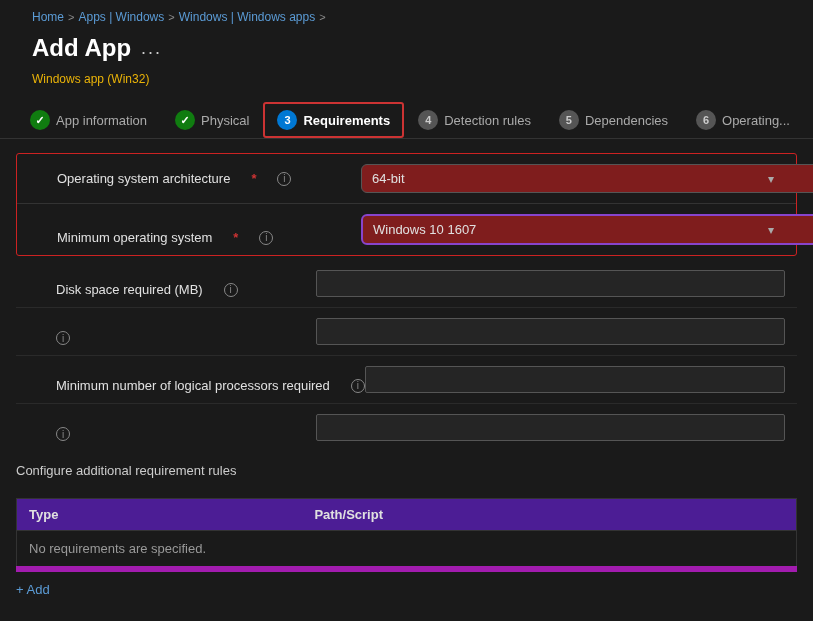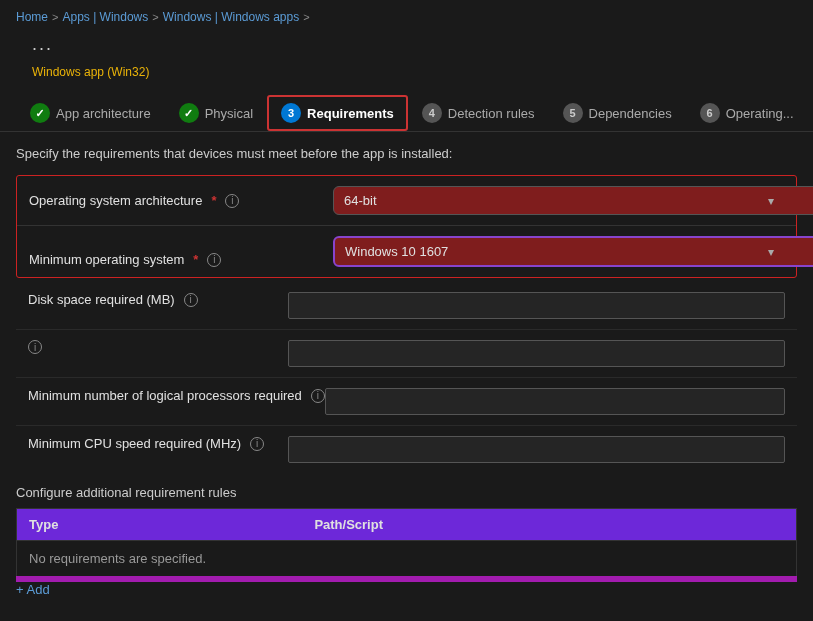--- a/index.html
+++ b/index.html
@@ -14,20 +14,21 @@
     }
 
     
     .breadcrumb {
       display: flex;
       align-items: center;
       padding: 10px 16px 6px 16px;
       font-size: 12px;
       color: #5b9bd5;
       gap: 4px;
+      margin-left: 16px;
     }
     .breadcrumb a {
       color: #5b9bd5;
       text-decoration: none;
       cursor: pointer;
     }
     .breadcrumb .sep {
       color: #8a8a8a;
       font-size: 11px;
     }
@@ -118,24 +119,25 @@
     .form-row {
       display: flex;
       align-items: center;
       padding: 10px 12px;
       border-bottom: 1px solid #333;
     }
     .form-row:last-child { border-bottom: none; align-items: flex-end; }
     .form-label {
       display: flex;
       align-items: center;
-      gap: 9px;
+      gap: 21px;
       min-width: 260px;
       font-size: 13px;
       color: #e0e0e0;
+      margin-left: 28px;
     }
     .form-label .required {
       color: #cc3333;
       font-weight: bold;
     }
     .info-icon {
       width: 14px;
       height: 14px;
       border-radius: 50%;
       border: 1px solid #888;
@@ -180,61 +182,62 @@
       top: 50%;
       transform: translateY(-50%);
       color: #aaa;
       pointer-events: none;
       font-size: 12px;
     }
 
     
     .plain-form-row {
       display: flex;
-      align-items: flex-start;
+      align-items: flex-end;
       padding: 10px 12px;
       border-bottom: 1px solid #2a2a2a;
     }
     .plain-form-row:last-child { border-bottom: none; }
 
     
     .table-section {
       margin-top: 12px;
     }
     .table-header-label {
       font-size: 13px;
       color: #cccccc;
-      margin-bottom: 8px;
+      margin-bottom: 20px;
     }
     .data-table {
       width: 100%;
       border-collapse: collapse;
       border: 1px solid #333;
     }
     .data-table th {
       text-align: left;
       padding: 8px 12px;
       font-size: 13px;
       font-weight: 600;
       color: #e0e0e0;
       border-bottom: 1px solid #333;
-      background: #6d28d9;
+      background: #4c1d95;
     }
     .data-table td {
       padding: 10px 12px;
       font-size: 13px;
       color: #999;
       border-bottom: 6px solid #a21caf;
     }
     .add-link {
       color: #5b9bd5;
       cursor: pointer;
       font-size: 13px;
       text-decoration: none;
       display: inline-block;
+      margin-top: 10px;
       text-align: right;
     }
 
     .purple-border .select-control {
       border-color: #8844cc;
       border-width: 2px;
     }
   </style>
 </head>
 <body>
@@ -243,29 +246,30 @@
   <a>Home</a>
   <span class="sep">&gt;</span>
   <a>Apps | Windows</a>
   <span class="sep">&gt;</span>
   <a>Windows | Windows apps</a>
   <span class="sep">&gt;</span>
 </nav>
 
 <div style="padding: 0 16px;">
   <div class="page-header">
+    <span class="page-title">Add App</span>
     <span class="ellipsis-btn">...</span>
   </div>
   <div class="page-subtitle">Windows app (Win32)</div>
 </div>
 
 <div class="tabs">
   <div class="tab">
     <span class="tab-badge green">✓</span>
-    <span>App architecture</span>
+    <span>App information</span>
   </div>
   <div class="tab">
     <span class="tab-badge green">✓</span>
     <span>Physical</span>
   </div>
   <div class="tab active">
     <span class="tab-badge blue">3</span>
     <span>Requirements</span>
   </div>
   <div class="tab">
@@ -276,21 +280,20 @@
     <span class="tab-badge gray">5</span>
     <span>Dependencies</span>
   </div>
   <div class="tab">
     <span class="tab-badge gray">6</span>
     <span>Operating...</span>
   </div>
 </div>
 
 <div class="content">
-  <div class="section-desc">Specify the requirements that devices must meet before the app is installed:</div>
 
   <div class="form-section">
 
     <div class="form-row">
       <div class="form-label">
         <span>Operating system architecture</span>
         <span class="required">*</span>
         <span class="info-icon">i</span>
       </div>
       <div class="select-wrapper">
@@ -339,21 +342,20 @@
     </div>
     <div class="plain-form-row">
       <div class="form-label">
         <span>Minimum number of logical processors required</span>
         <span class="info-icon">i</span>
       </div>
       <input type="text" class="form-control" value="" style="">
     </div>
     <div class="plain-form-row">
       <div class="form-label">
-        <span>Minimum CPU speed required (MHz)</span>
         <span class="info-icon">i</span>
       </div>
       <input type="text" class="form-control" value="" style="">
     </div>
   </div>
 
   <div class="table-section">
     <div class="table-header-label">Configure additional requirement rules</div>
     <table class="data-table">
       <thead>

